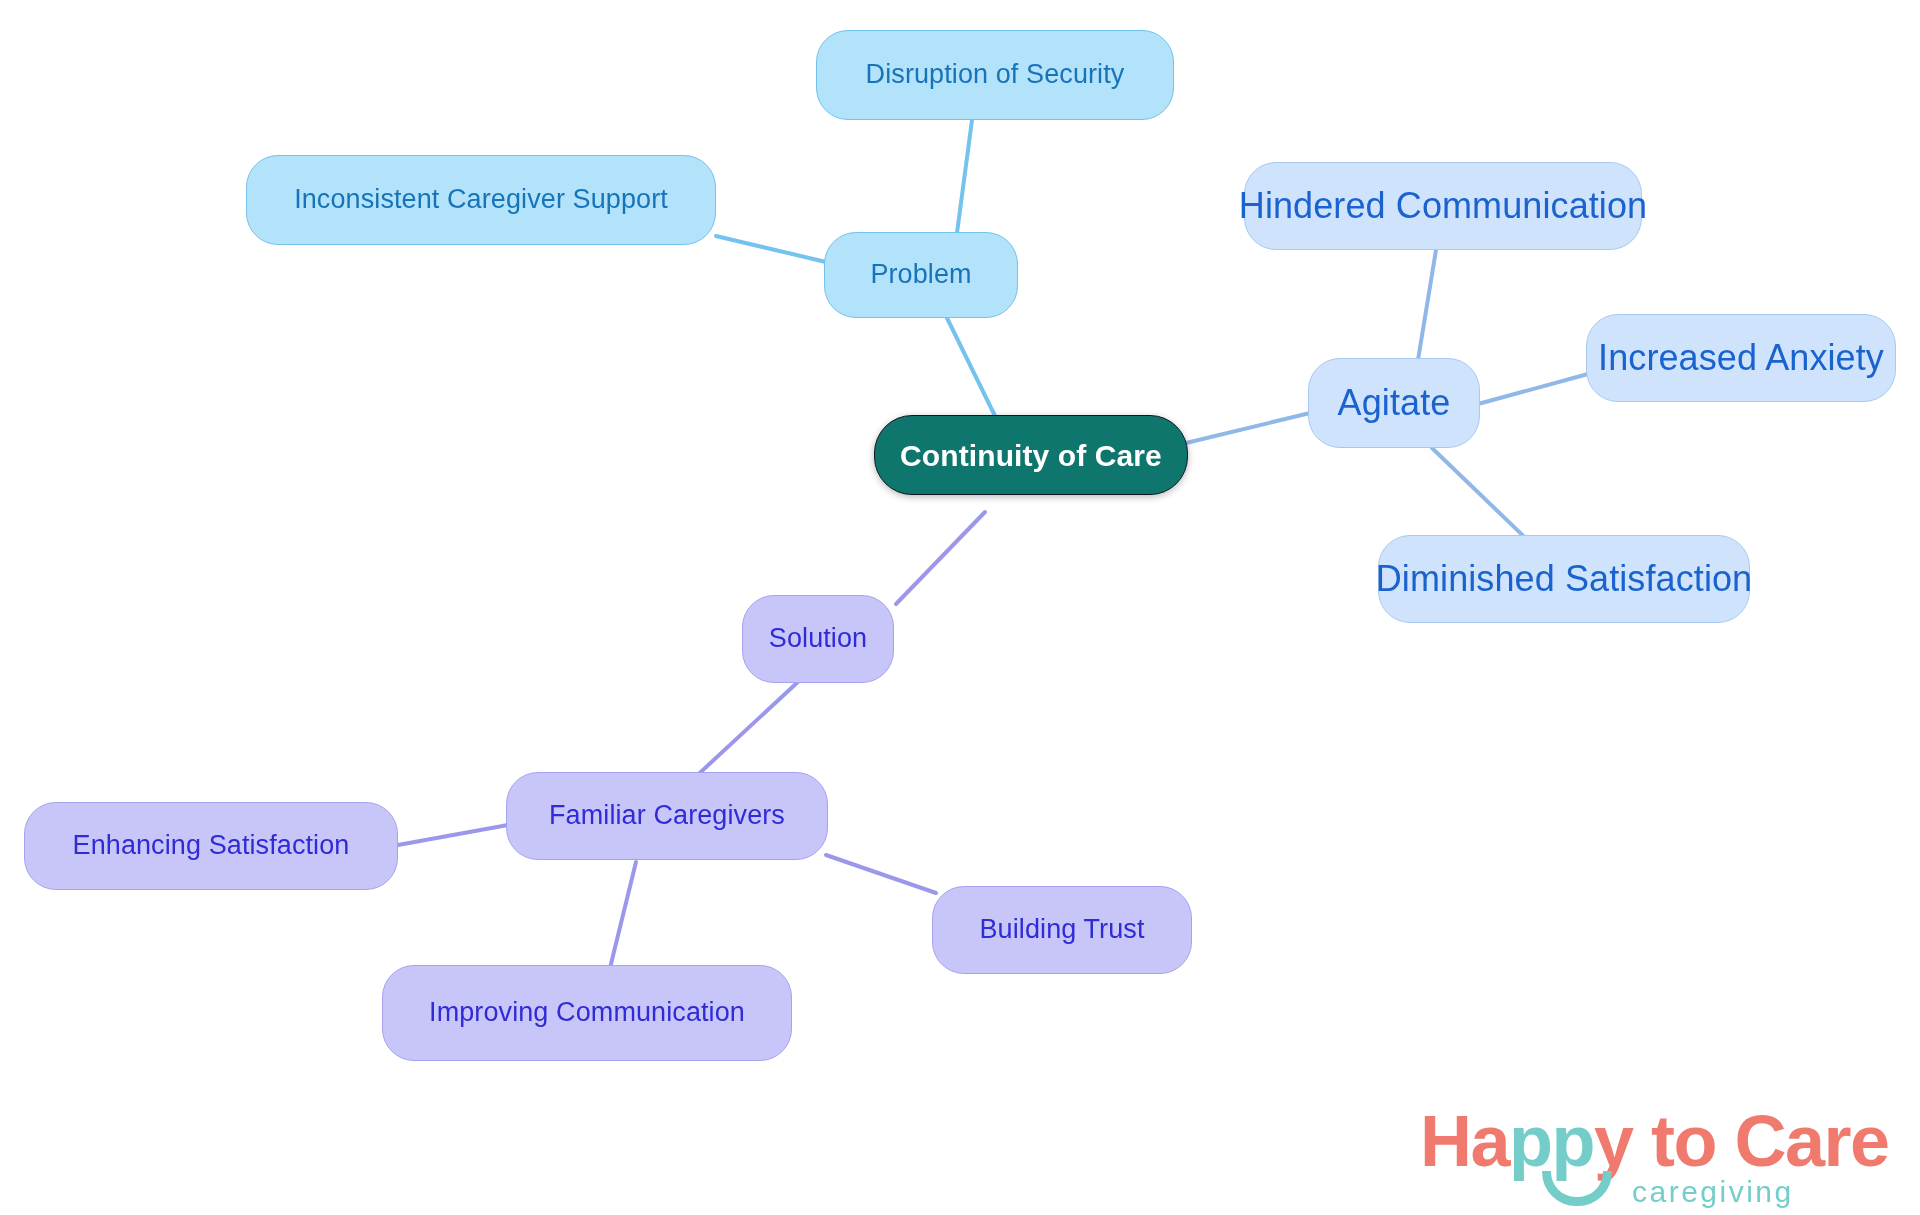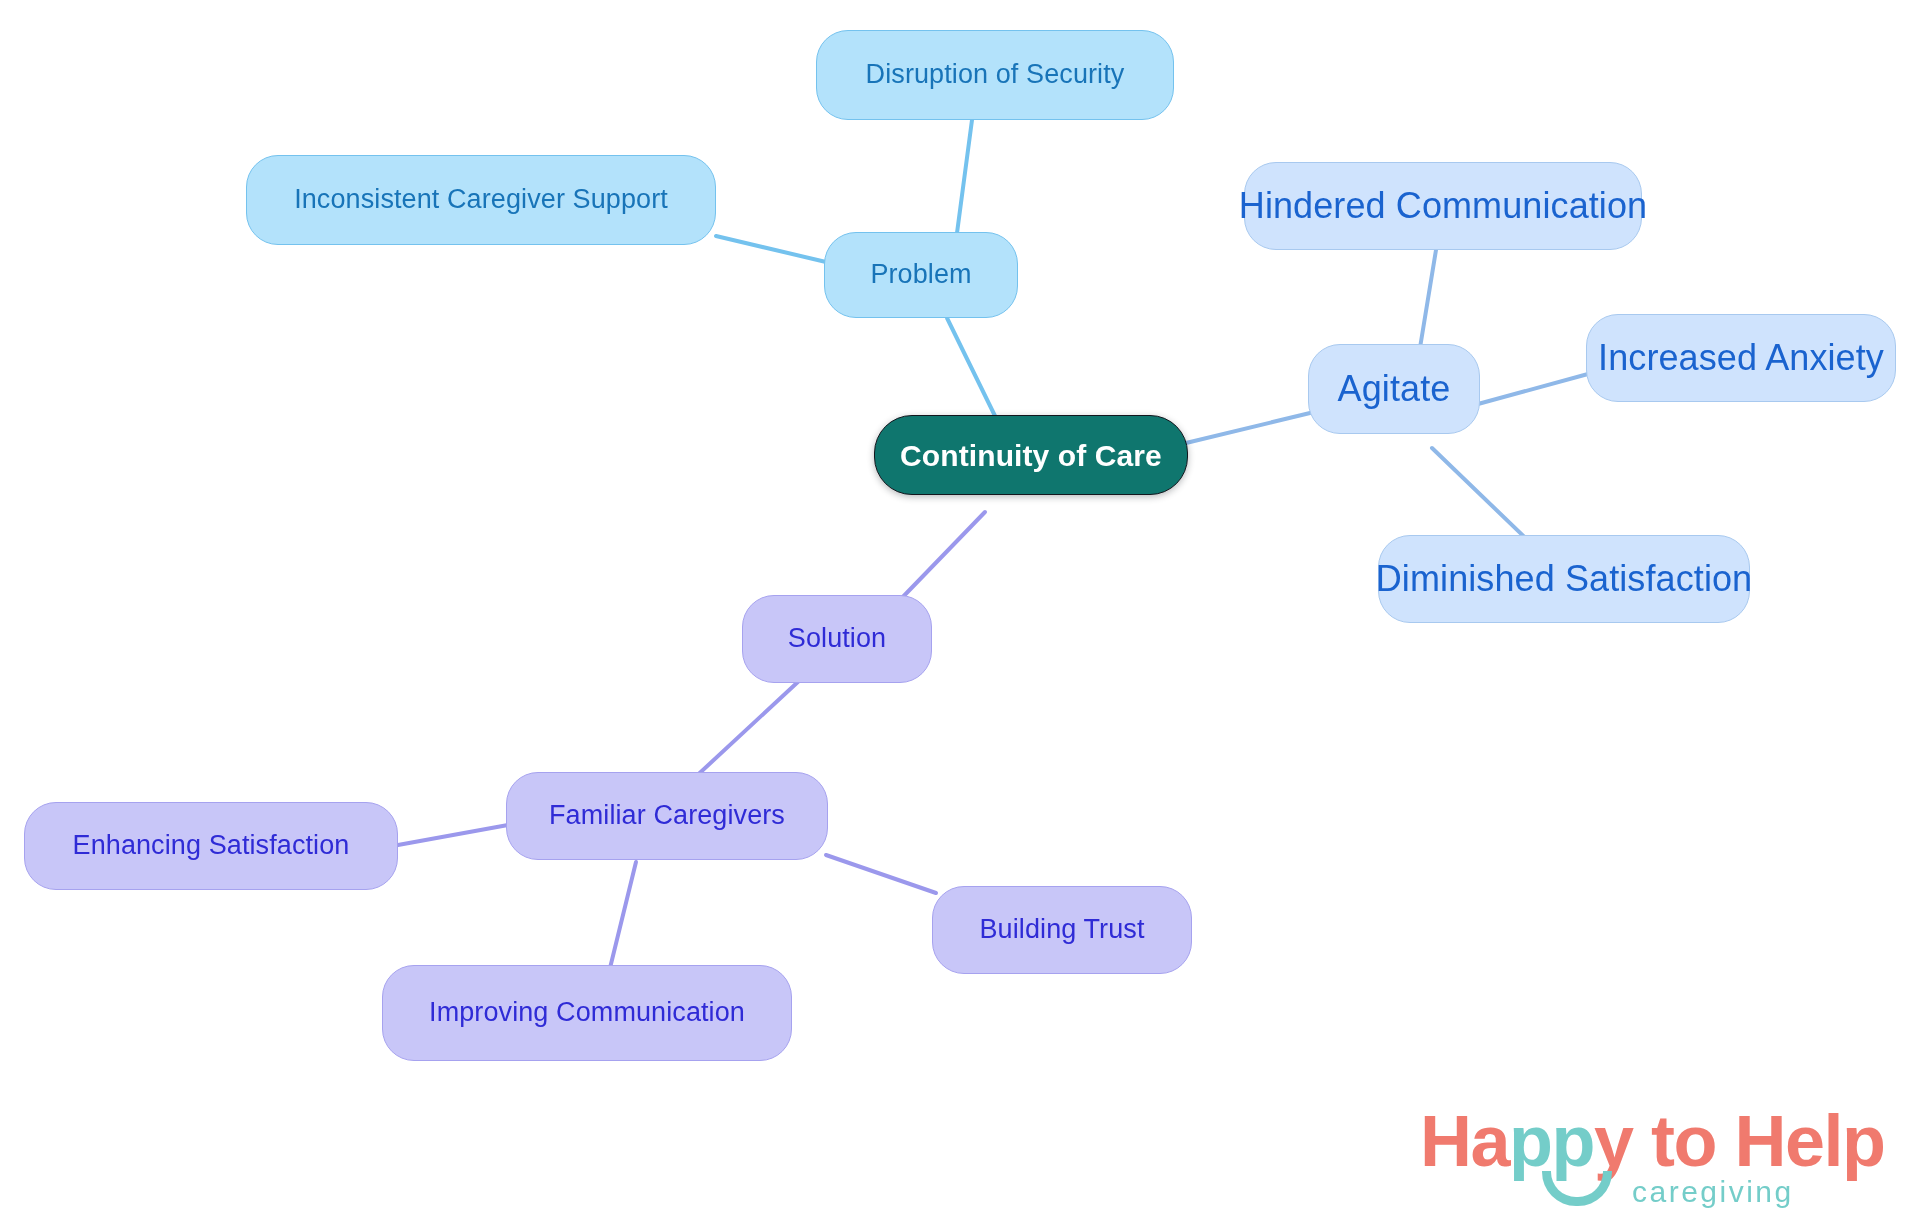--- a/index.html
+++ b/index.html
@@ -159,55 +159,55 @@
   </div>
 
   <div class="node node--problem" style="left:816px; top:30px; width:358px; height:90px;">
     <span>Disruption of Security</span>
   </div>
 
   <div class="node node--problem" style="left:246px; top:155px; width:470px; height:90px;">
     <span>Inconsistent Caregiver Support</span>
   </div>
 
-  <div class="node node--agitate" style="left:1308px; top:344px; width:172px; height:90px;">
+  <div class="node node--agitate" style="left:1308px; top:358px; width:172px; height:90px;">
     <span>Agitate</span>
   </div>
 
   <div class="node node--agitate" style="left:1244px; top:162px; width:398px; height:88px;">
     <span>Hindered Communication</span>
   </div>
 
   <div class="node node--agitate" style="left:1586px; top:314px; width:310px; height:88px;">
     <span>Increased Anxiety</span>
   </div>
 
   <div class="node node--agitate" style="left:1378px; top:535px; width:372px; height:88px;">
     <span>Diminished Satisfaction</span>
   </div>
 
-  <div class="node node--solution" style="left:742px; top:595px; width:190px; height:88px;">
+  <div class="node node--solution" style="left:742px; top:595px; width:152px; height:88px;">
     <span>Solution</span>
   </div>
 
   <div class="node node--solution" style="left:506px; top:772px; width:322px; height:88px;">
     <span>Familiar Caregivers</span>
   </div>
 
   <div class="node node--solution" style="left:24px; top:802px; width:374px; height:88px;">
     <span>Enhancing Satisfaction</span>
   </div>
 
   <div class="node node--solution" style="left:382px; top:965px; width:410px; height:96px;">
     <span>Improving Communication</span>
   </div>
 
   <div class="node node--solution" style="left:932px; top:886px; width:260px; height:88px;">
     <span>Building Trust</span>
   </div>
 
   <div id="brand-logo">
-    <div class="logo-wordmark"><span>Ha</span><span class="logo-pp">pp</span><span>y to Help</span></div>
+    <div class="logo-wordmark"><span>Ha</span><span class="logo-pp">pp</span><span>y to Care</span></div>
     <div class="logo-smile"></div>
     <div class="logo-sub">caregiving</div>
   </div>
 
 </div>
 
 </body></html>

